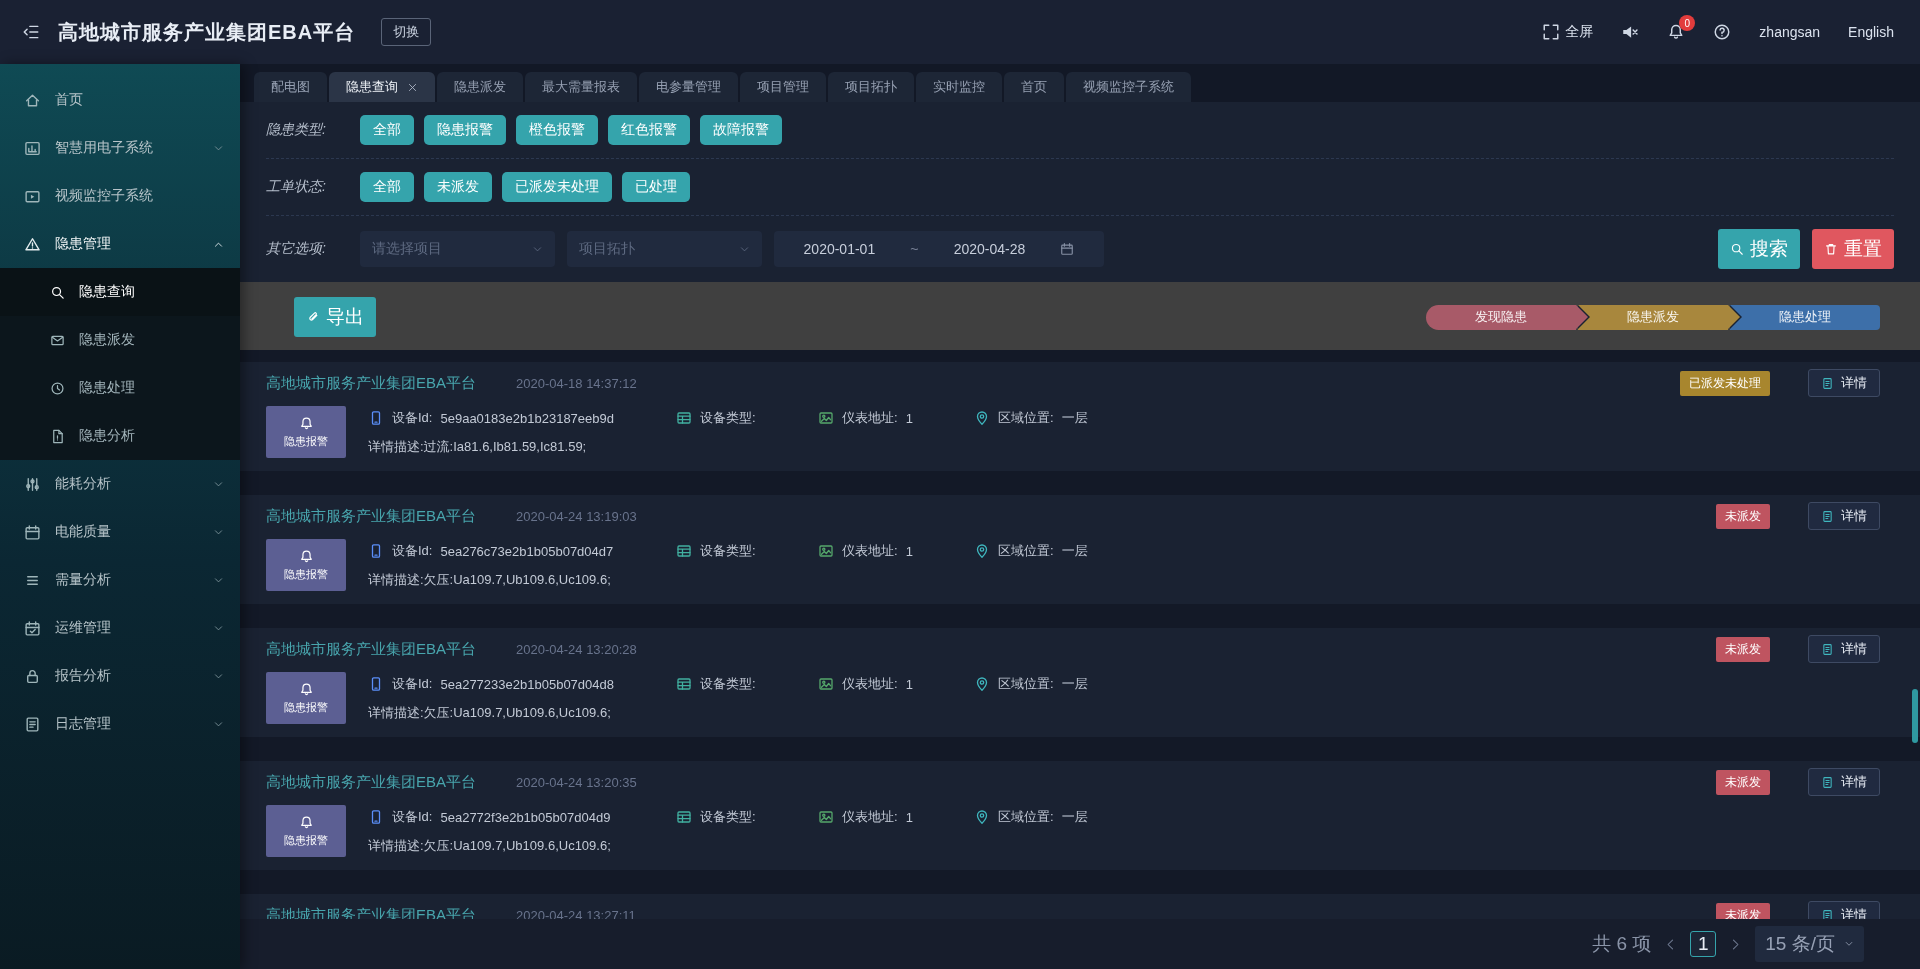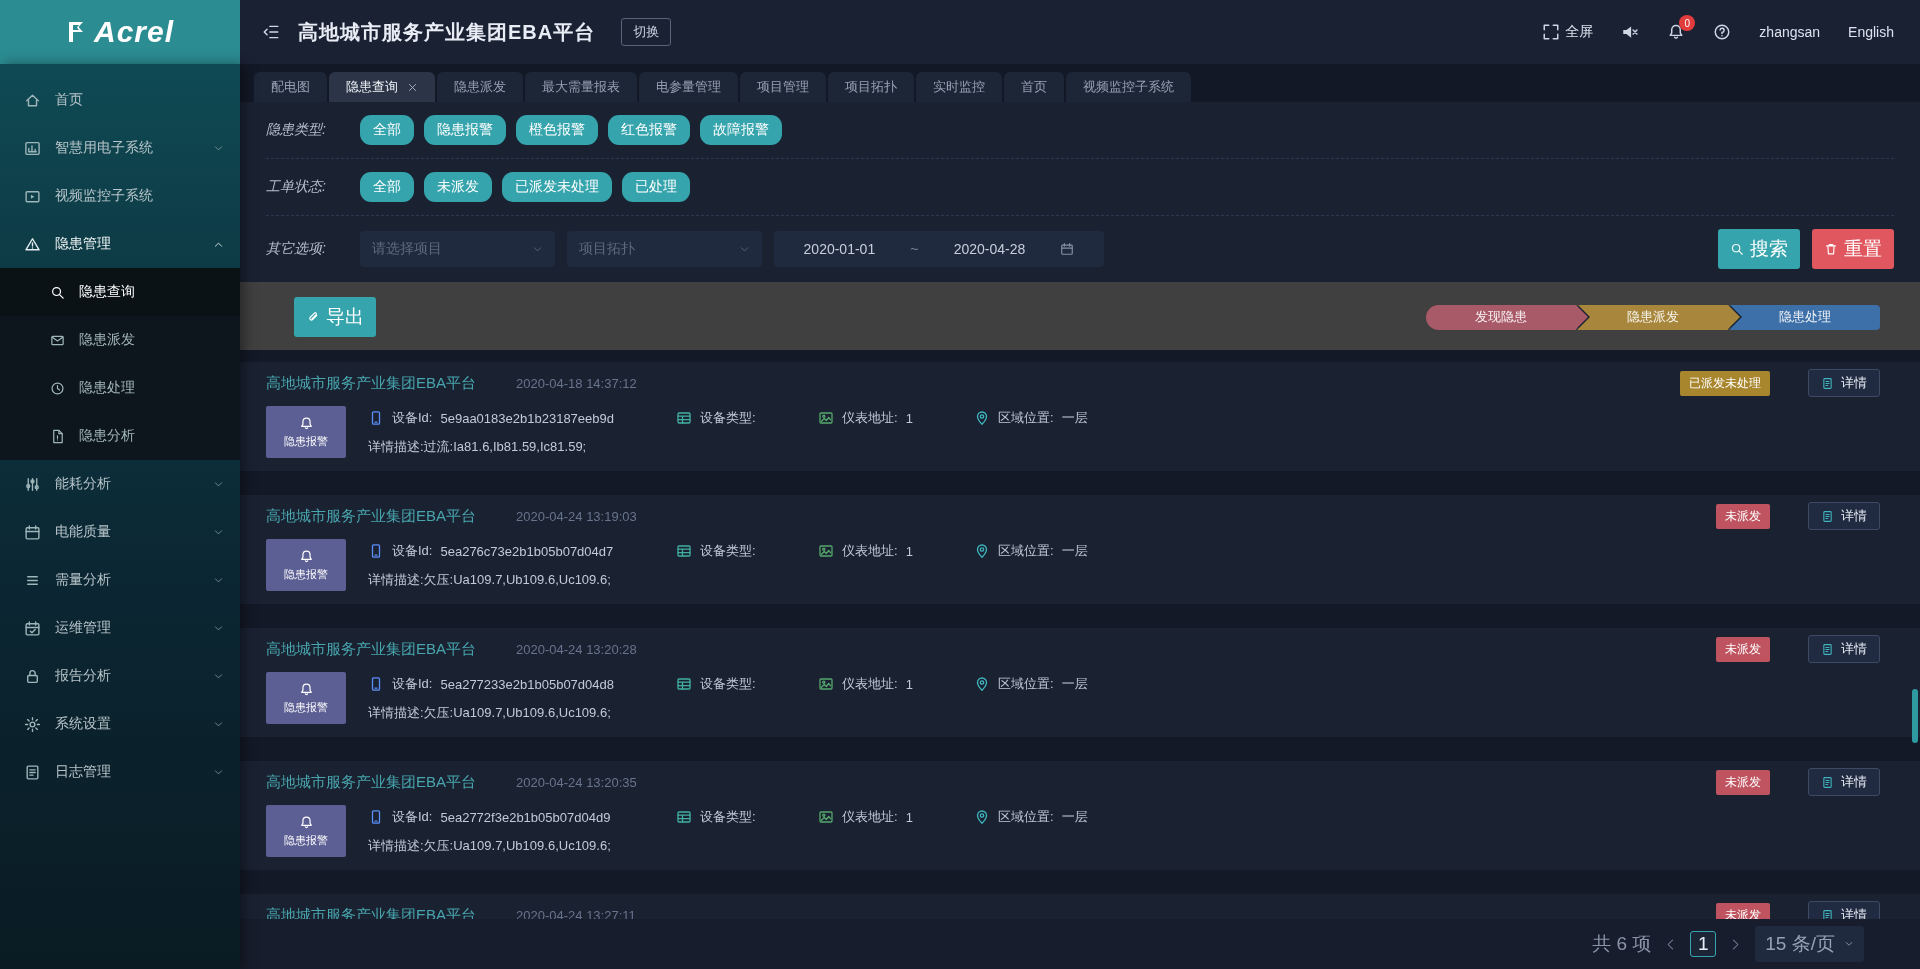--- a/index.html
+++ b/index.html
@@ -48,21 +48,21 @@
   .tab .close { display:none; width:11px; height:11px; margin-left:9px; color:#aeb6c6; }
   .tab .close.on { display:inline-flex; }
 
   .content { flex:1; min-height:0; display:flex; flex-direction:column; }
   
   .filters { background:#1a2232; padding:0 26px; flex:none; }
   .frow { display:flex; align-items:center; padding:13px 0; }
   .frow + .frow { border-top:1px dashed #2c3850; }
   .flabel { width:94px; flex:none; color:#b6bfcc; font-size:14px;font-style:italic; }
   .fbtns { display:flex; }
-  .fbtn { background:#35a4ac; border:none; color:#fff; font-size:14px; padding:6px 13px; border-radius:11px; margin-right:10px; cursor:pointer; }
+  .fbtn { background:#35a4ac; border:none; color:#fff; font-size:14px; padding:6px 13px; border-radius:5px; margin-right:10px; cursor:pointer; }
   .select { width:195px; height:36px; background:#202a3e; border-radius:4px; display:flex; align-items:center; padding:0 12px; color:#5d6980; font-size:14px; margin-right:12px; cursor:pointer; }
   .select .chev { width:11px; height:11px; margin-left:auto; color:#5d6980; }
   .daterange { width:330px; height:36px; background:#202a3e; border-radius:4px; display:flex; align-items:center; justify-content:space-around; color:#c7cedb; font-size:14px; padding:0 12px; cursor:pointer; }
   .daterange .tilde { color:#7a8398; }
   .daterange .icon { width:14px; height:14px; color:#8791a5; }
   .spacer { flex:1; }
   .act-btn { display:inline-flex; align-items:center; gap:6px; border:none; color:#fff; font-size:19px; padding:7px 12px; border-radius:3px; cursor:pointer; }
   .act-btn .icon { width:14px; height:14px; }
   .search-btn { background:#35a4ac; margin-right:12px; }
   .reset-btn { background:#e0575f; }
@@ -111,29 +111,20 @@
   .pg-size .chev { width:10px; height:10px; }
 
   .scroll-thumb { position:absolute; right:2px; top:689px; width:6px; height:54px; background:#2f99a1; border-radius:3px; cursor:grab; }
 </style>
 </head>
 <body>
 
 <div class="app">
 
   <div class="topbar">
-    <div class="logo">
-      <span class="logo-flag">
-        <svg viewBox="0 0 22 24">
-            <path d="M3 2h14l-4.5 5L17 12H7v10H3z" fill="#ffffff"></path>
-            <path d="M7 5h6l-2 2.5L13 10H7z" fill="#2b8c92"></path>
-          </svg>
-      </span>
-      <span class="logo-text">Acrel</span>
-    </div>
     <div class="hd">
       <span class="hicon icon">
           <svg viewBox="0 0 16 16" stroke="currentColor" fill="none" stroke-width="1.3" stroke-linecap="round" stroke-linejoin="round">
             <path d="M7 3h7M7 8h7M7 13h7"></path>
             <path d="M4.5 5.5 2 8l2.5 2.5"></path>
           </svg>
         </span>
       <span class="hd-title">高地城市服务产业集团EBA平台</span>
       <button class="switch-btn">切换</button>
       <div class="hd-right">
@@ -345,34 +336,20 @@
           </span>
           <span>报告分析</span>
           <span class="chev icon">
             <svg viewBox="0 0 16 16" stroke="currentColor" fill="none" stroke-width="1.3" stroke-linecap="round" stroke-linejoin="round">
               <path d="m3.5 5.5 4.5 4.5 4.5-4.5"></path>
             </svg>
           </span>
         </div>
 
 
-        <div class="side-item">
-          <span class="icon">
-            <svg viewBox="0 0 16 16" stroke="currentColor" fill="none" stroke-width="1.3" stroke-linecap="round" stroke-linejoin="round">
-              <circle cx="8" cy="8" r="2.2"></circle>
-              <path d="M8 1.5v2M8 12.5v2M1.5 8h2M12.5 8h2M3.4 3.4l1.4 1.4M11.2 11.2l1.4 1.4M12.6 3.4l-1.4 1.4M4.8 11.2l-1.4 1.4"></path>
-            </svg>
-          </span>
-          <span>系统设置</span>
-          <span class="chev icon">
-            <svg viewBox="0 0 16 16" stroke="currentColor" fill="none" stroke-width="1.3" stroke-linecap="round" stroke-linejoin="round">
-              <path d="m3.5 5.5 4.5 4.5 4.5-4.5"></path>
-            </svg>
-          </span>
-        </div>
 
         <div class="side-item">
           <span class="icon">
             <svg viewBox="0 0 16 16" stroke="currentColor" fill="none" stroke-width="1.3" stroke-linecap="round" stroke-linejoin="round">
               <rect x="3" y="2" width="10" height="12" rx="1"></rect>
               <path d="M5.5 5.5h5M5.5 8h5M5.5 10.5h3"></path>
             </svg>
           </span>
           <span>日志管理</span>
           <span class="chev icon">

